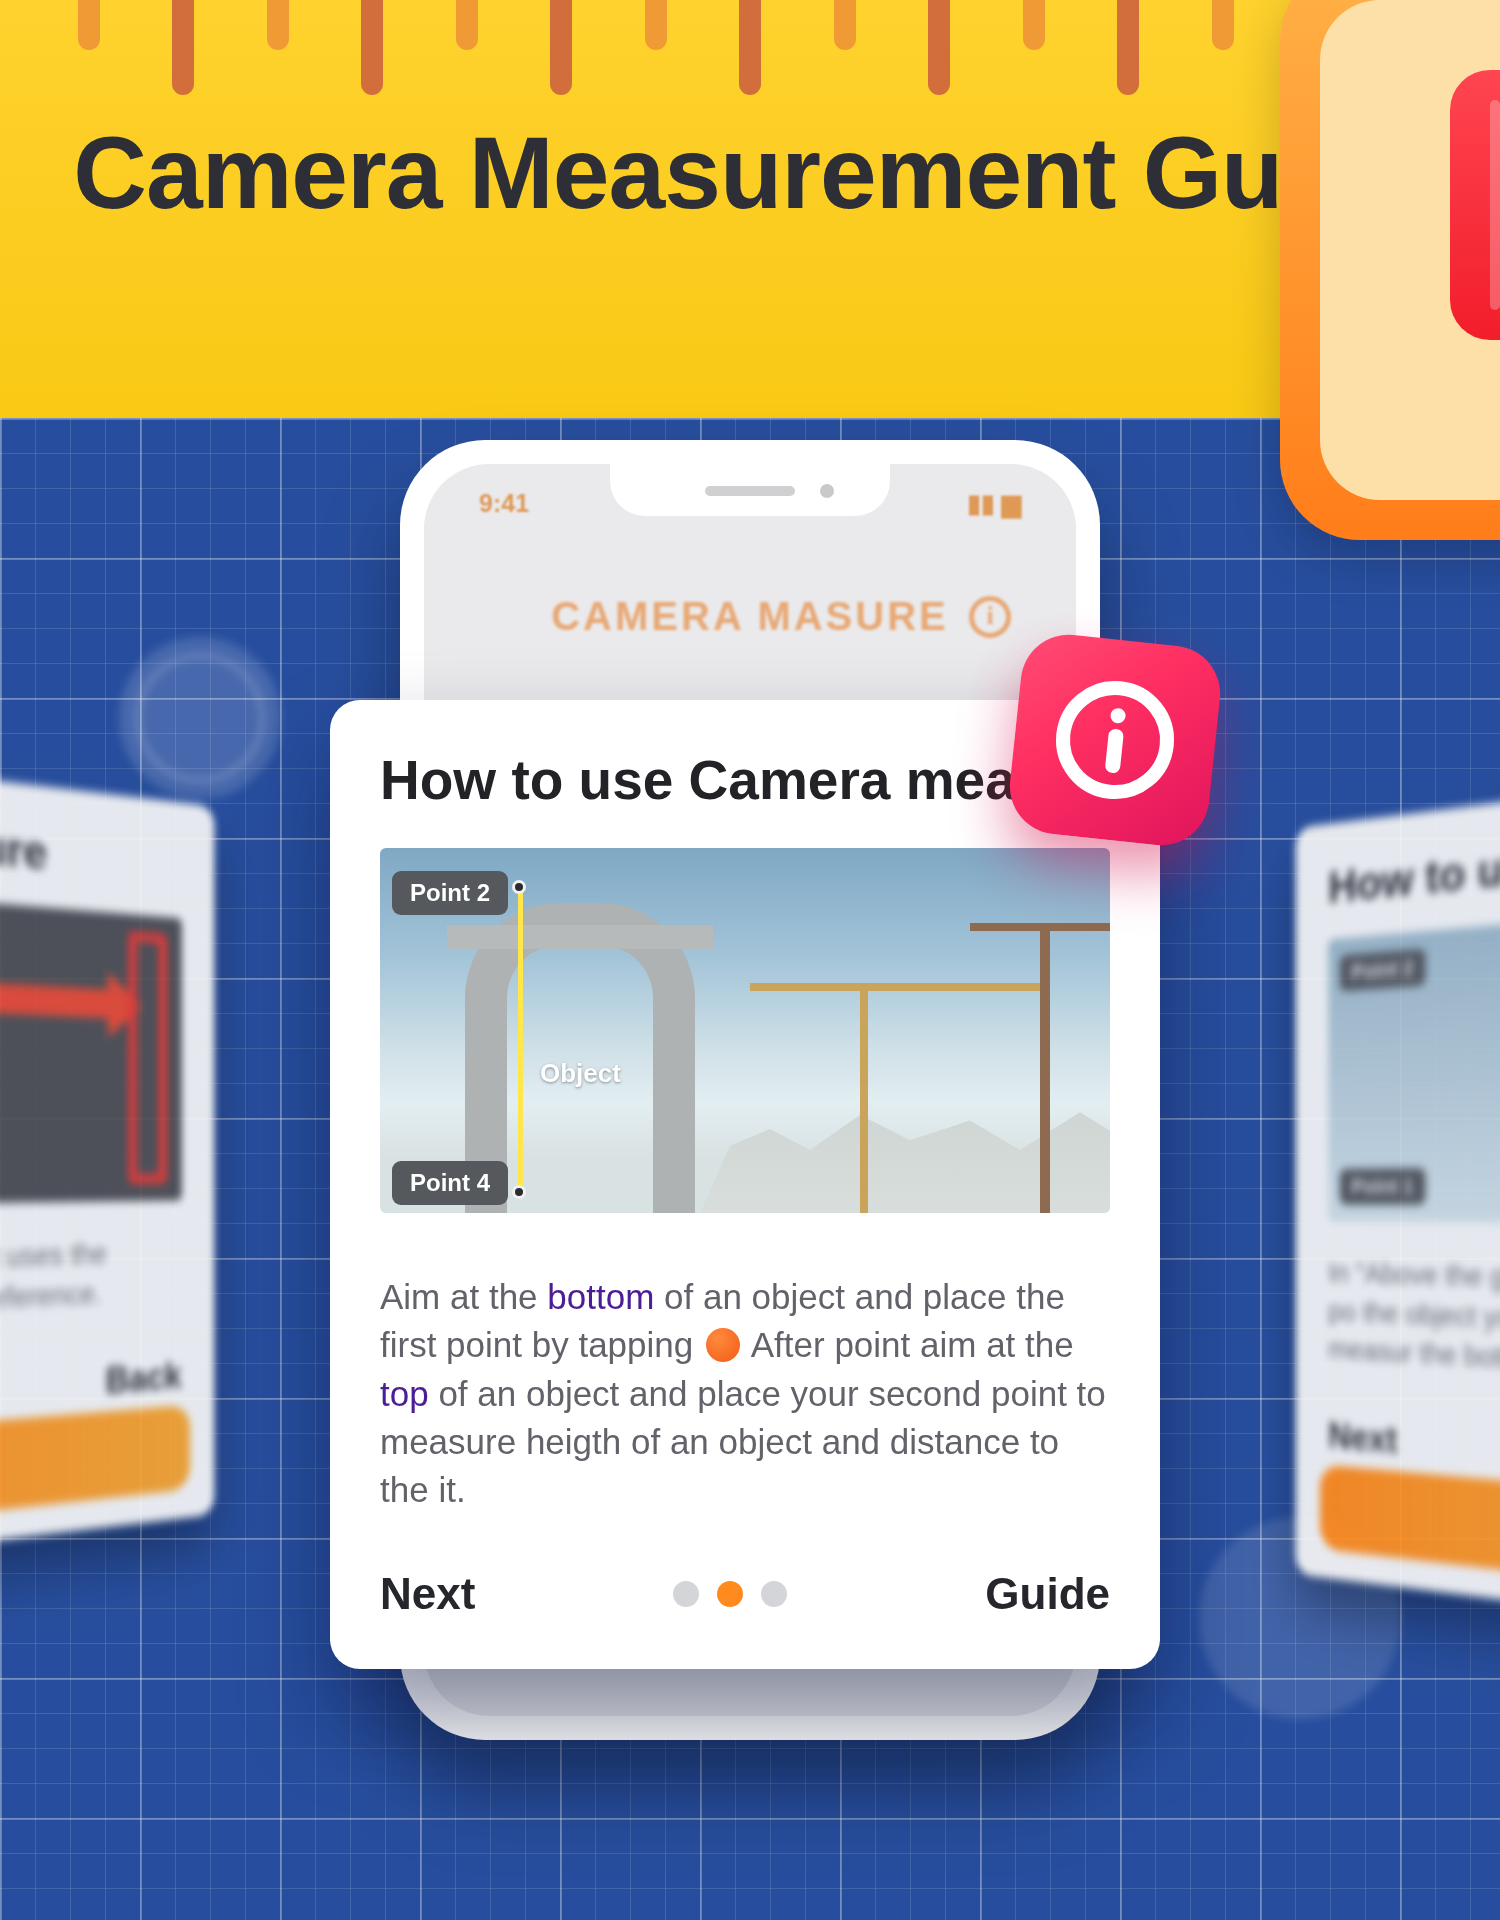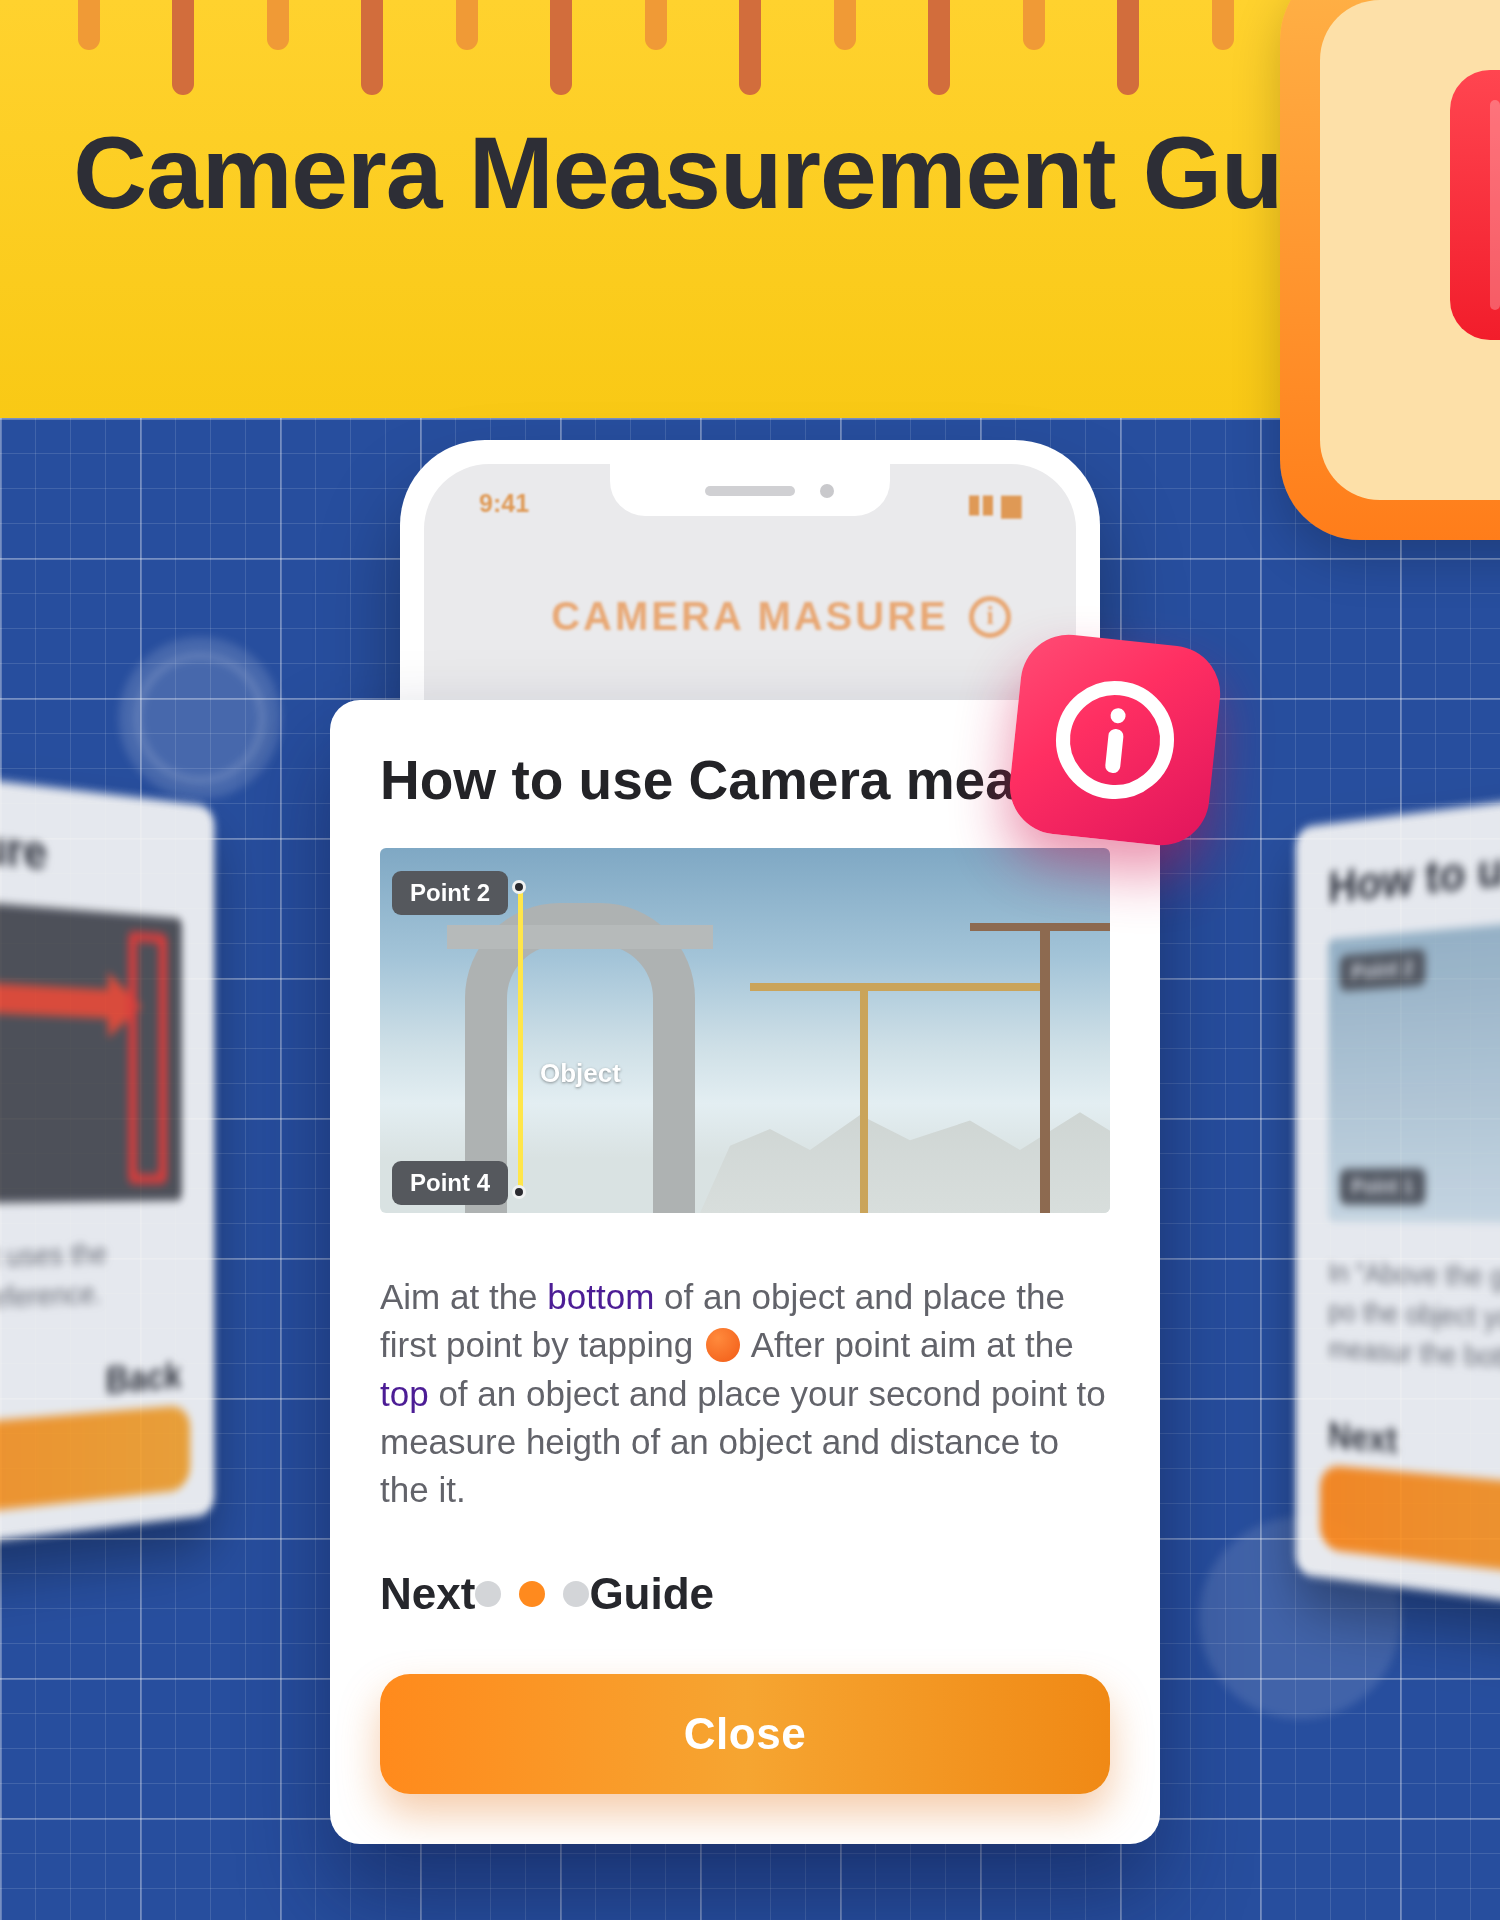--- a/index.html
+++ b/index.html
@@ -235,21 +235,21 @@
   .tap-dot{
     display:inline-block;
     width:34px;height:34px;
     background: radial-gradient(circle at 35% 30%, #ff8a3c, #f25b16);
     border-radius:50%;
     vertical-align:-5px;
     margin: 0 3px;
   }
 
   .nav-row{
-    display:flex; align-items:center; 
+    display:flex; align-items:center; justify-content:space-between;
     margin-top:55px;
   }
   .nav-link{
     font-size:44px; font-weight:800; color:#26272c;
     cursor:pointer;
   }
   .dots{ display:flex; gap:18px; }
   .pg-dot{ width:26px;height:26px;border-radius:50%; background:#d3d5d8; }
   .pg-dot.active{ background:#ff8a1e; }
 
@@ -441,21 +441,20 @@
   <div class="nav-row">
     <span class="nav-link">Next</span>
     <span class="dots">
       <span class="pg-dot"></span>
       <span class="pg-dot active"></span>
       <span class="pg-dot"></span>
     </span>
     <span class="nav-link">Guide</span>
   </div>
 
-  <button class="close-btn">Close</button>
 </div>
 
 <div class="info-badge">
   <span class="ring">
       <span class="i-wrap">
         <span class="i-dot"></span>
         <span class="i-bar"></span>
       </span>
     </span>
 </div>

